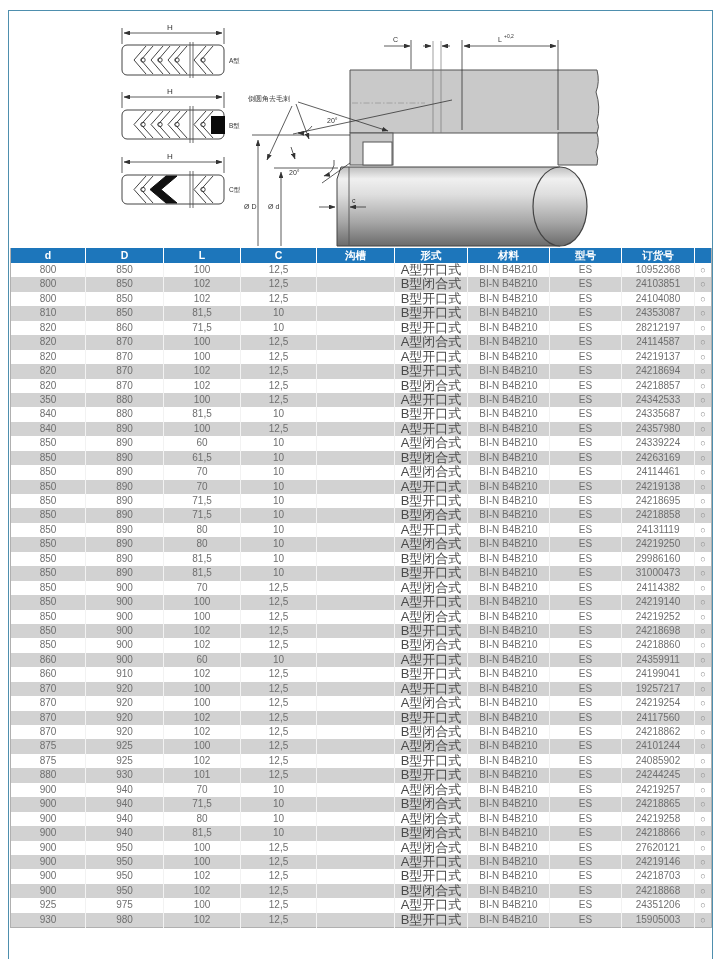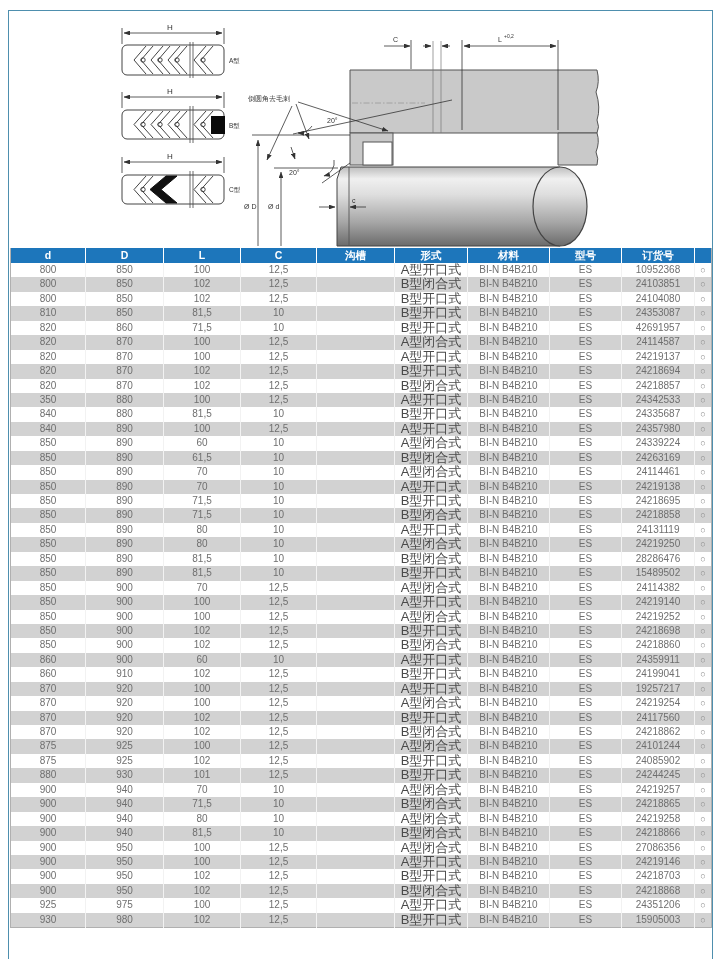--- a/index.html
+++ b/index.html
@@ -230,21 +230,21 @@
       </tr>
       <tr>
         <td>820</td>
         <td>860</td>
         <td>71,5</td>
         <td>10</td>
         <td></td>
         <td class="form">B型开口式</td>
         <td>BI-N B4B210</td>
         <td>ES</td>
-        <td>42691957</td>
+        <td>28212197</td>
         <td class="circ">○</td>
       </tr>
       <tr>
         <td>820</td>
         <td>870</td>
         <td>100</td>
         <td>12,5</td>
         <td></td>
         <td class="form">A型闭合式</td>
         <td>BI-N B4B210</td>
@@ -422,33 +422,33 @@
       </tr>
       <tr>
         <td>850</td>
         <td>890</td>
         <td>81,5</td>
         <td>10</td>
         <td></td>
         <td class="form">B型闭合式</td>
         <td>BI-N B4B210</td>
         <td>ES</td>
-        <td>28286476</td>
+        <td>29986160</td>
         <td class="circ">○</td>
       </tr>
       <tr>
         <td>850</td>
         <td>890</td>
         <td>81,5</td>
         <td>10</td>
         <td></td>
         <td class="form">B型开口式</td>
         <td>BI-N B4B210</td>
         <td>ES</td>
-        <td>15489502</td>
+        <td>31000473</td>
         <td class="circ">○</td>
       </tr>
       <tr>
         <td>850</td>
         <td>900</td>
         <td>70</td>
         <td>12,5</td>
         <td></td>
         <td class="form">A型闭合式</td>
         <td>BI-N B4B210</td>
@@ -662,21 +662,21 @@
       </tr>
       <tr>
         <td>900</td>
         <td>950</td>
         <td>100</td>
         <td>12,5</td>
         <td></td>
         <td class="form">A型闭合式</td>
         <td>BI-N B4B210</td>
         <td>ES</td>
-        <td>27086356</td>
+        <td>27620121</td>
         <td class="circ">○</td>
       </tr>
       <tr>
         <td>900</td>
         <td>950</td>
         <td>100</td>
         <td>12,5</td>
         <td></td>
         <td class="form">A型开口式</td>
         <td>BI-N B4B210</td>

